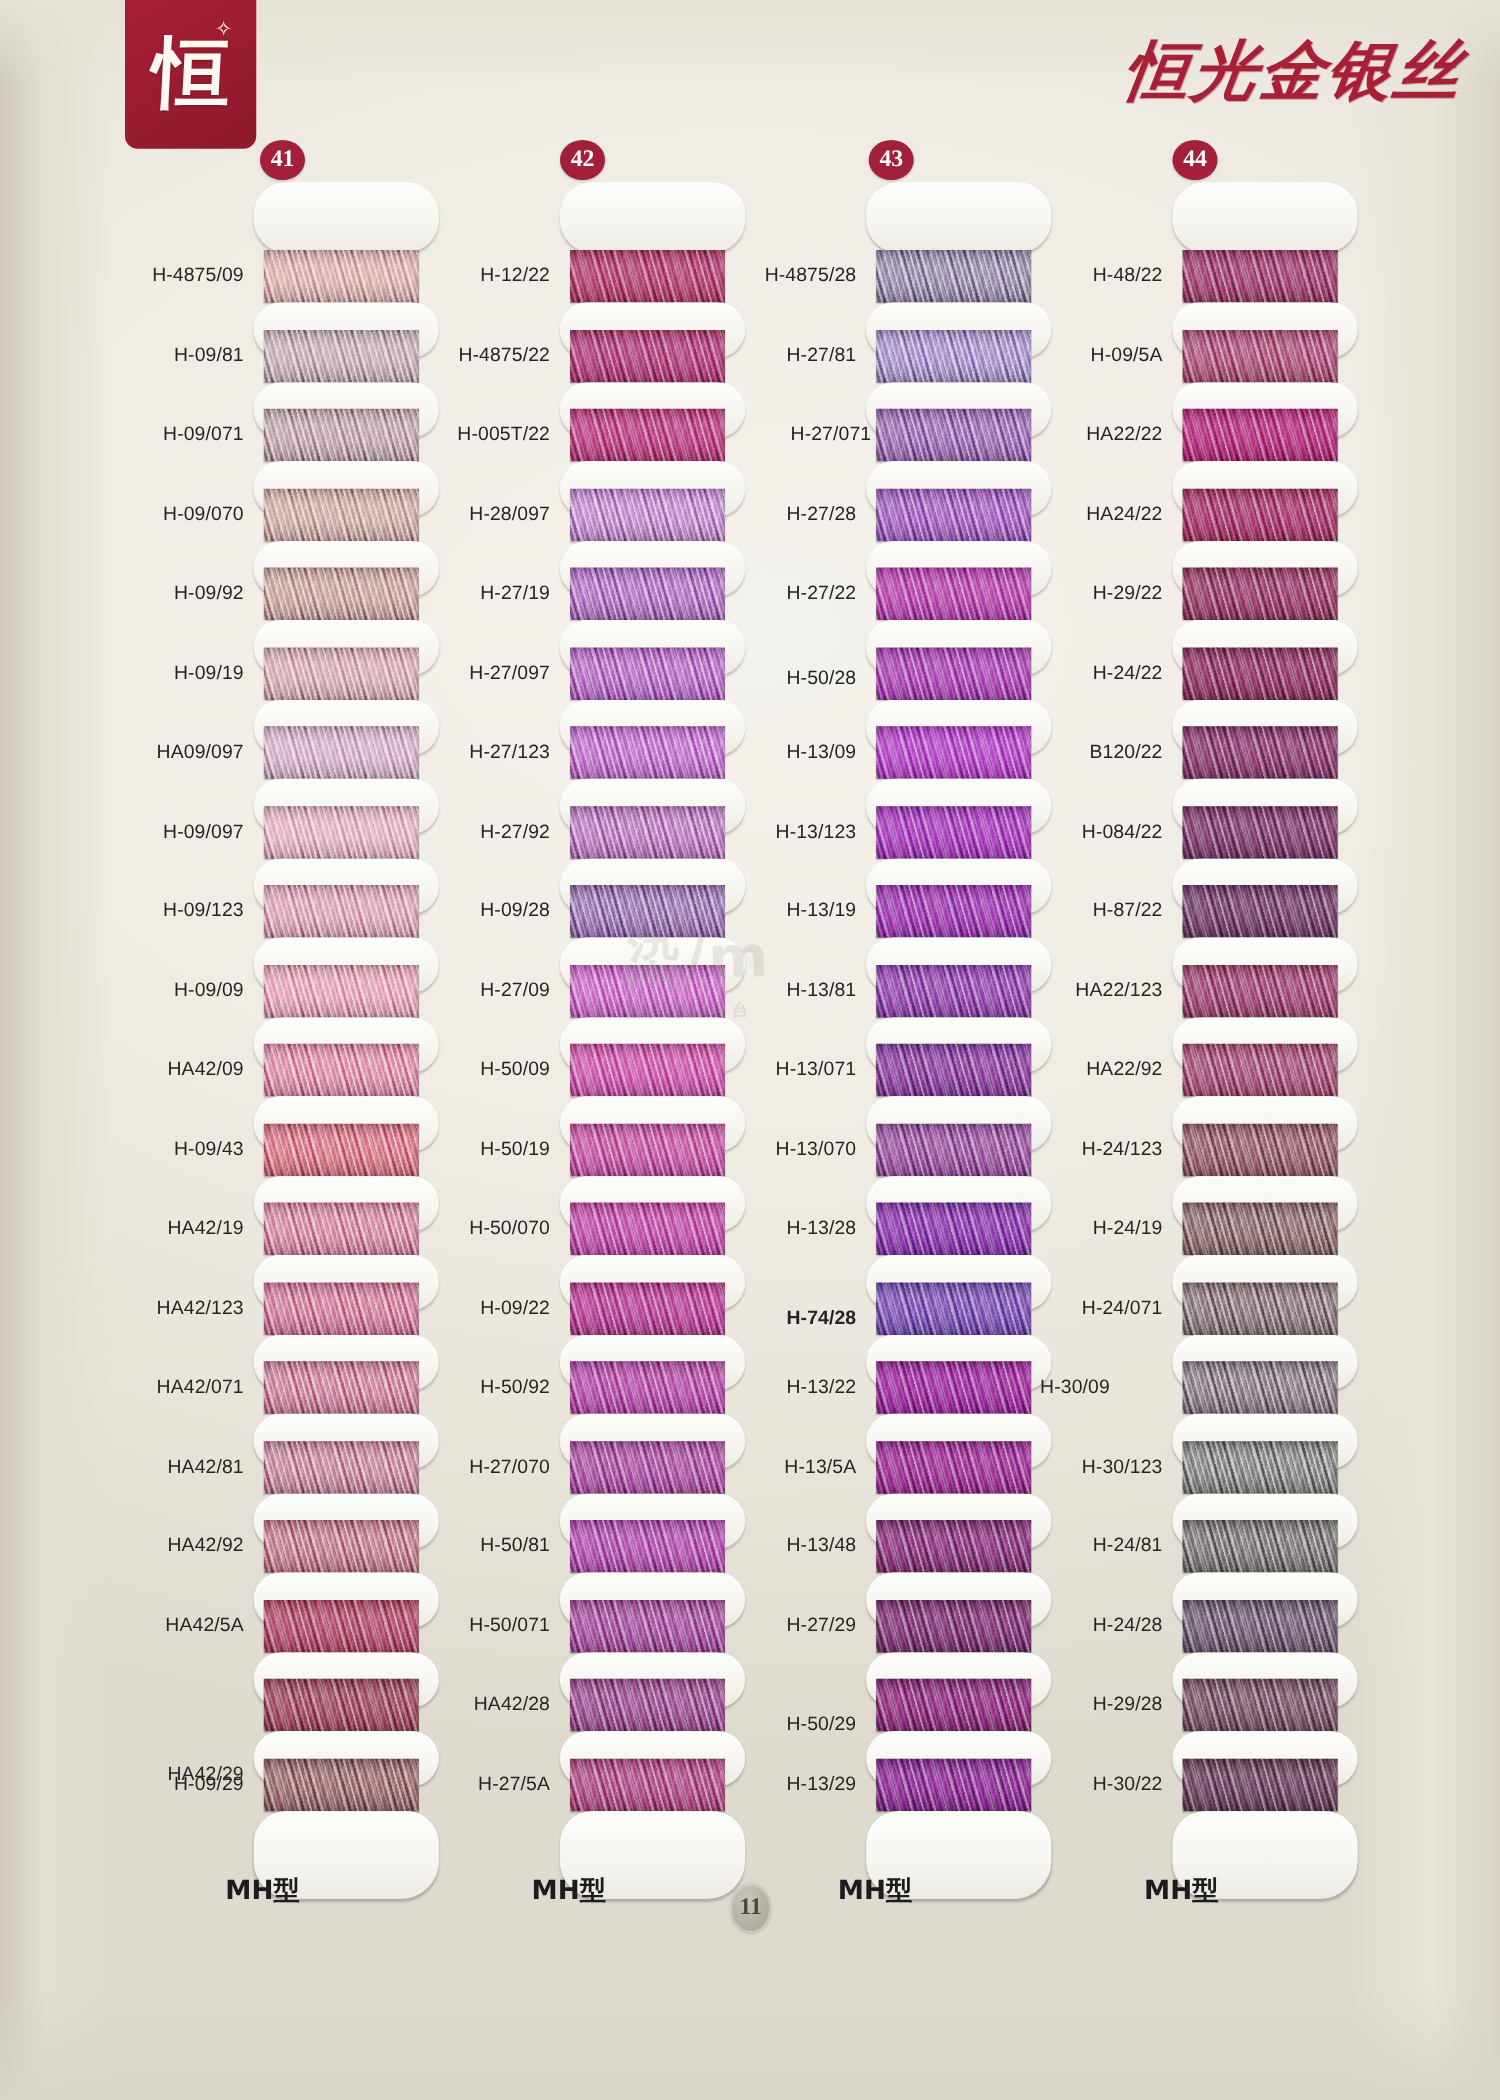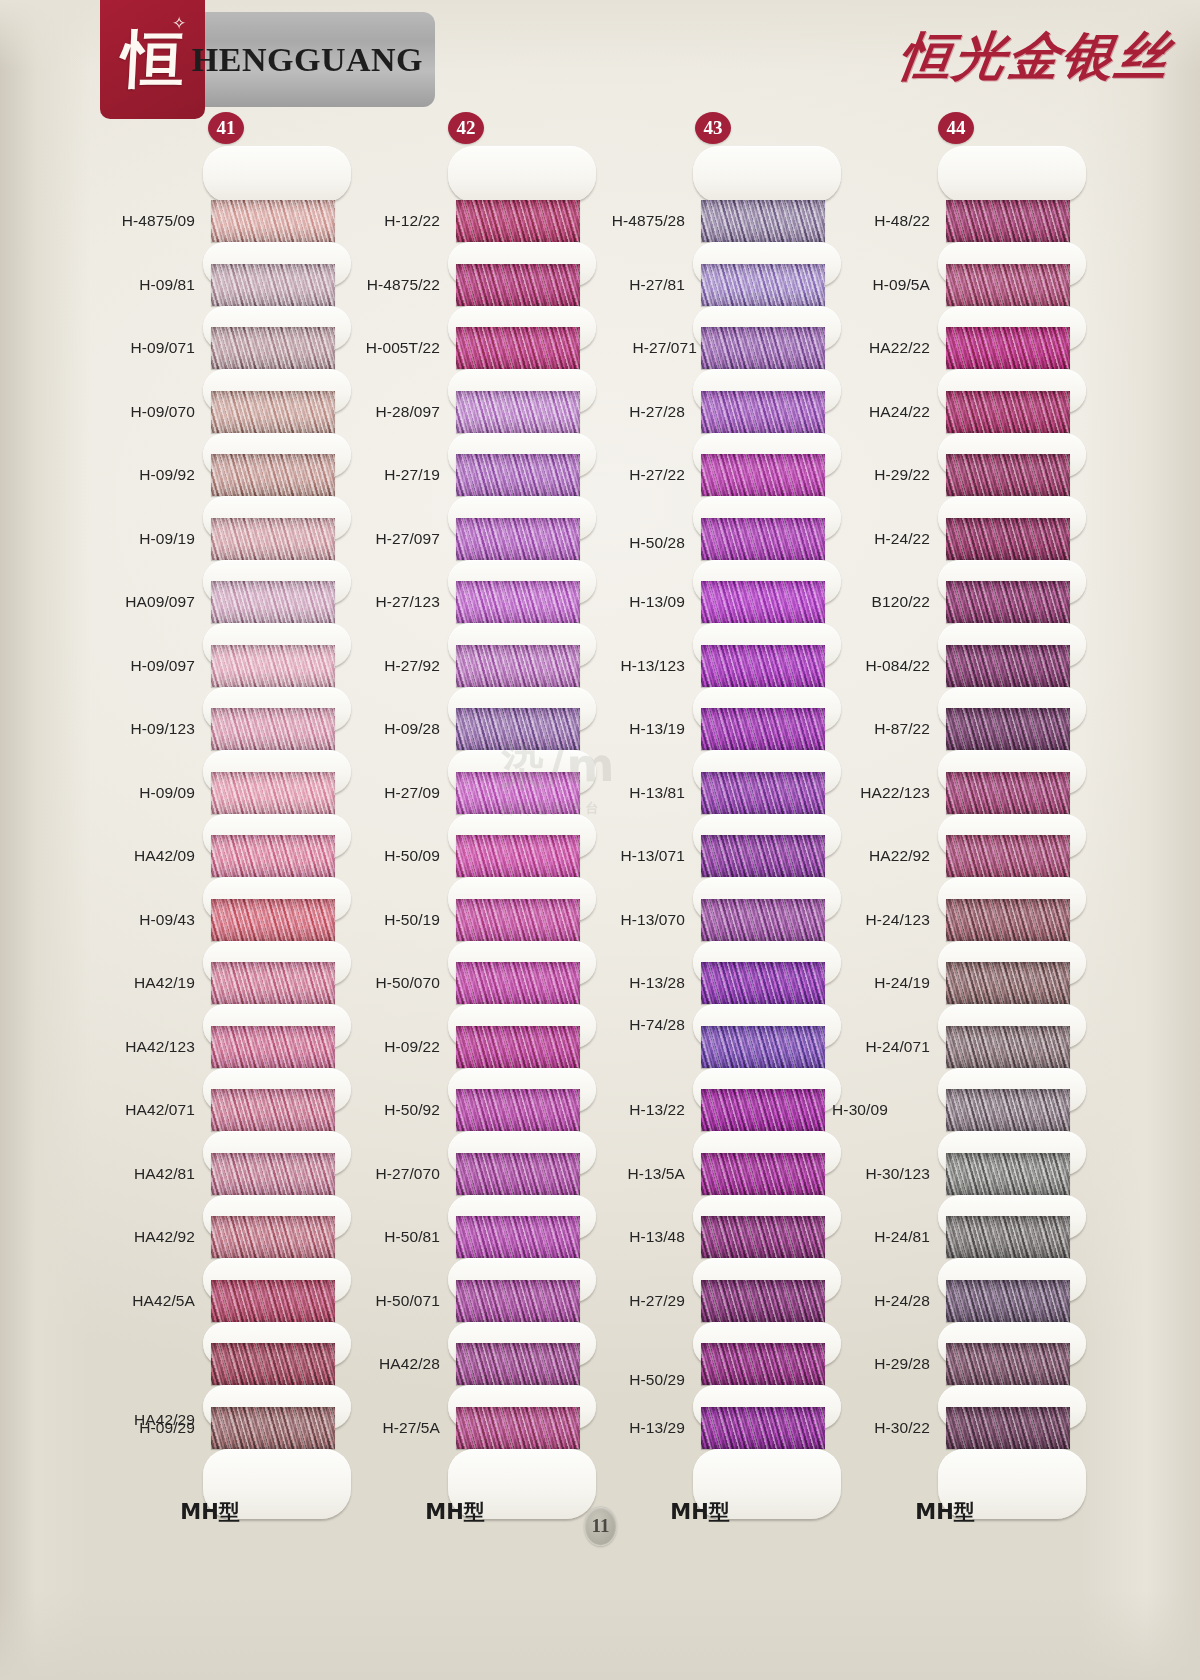--- a/index.html
+++ b/index.html
@@ -179,23 +179,20 @@
 
 <div class="page-shade-left"></div>
 <div class="page-shade-right"></div>
 <div class="page-shade-top"></div>
 <div class="page-shade-bottom"></div>
 
 <div class="header">
   <div class="logo-block">
     <span class="logo-glyph">恒</span>
     <span class="logo-spark">✧</span>
-  </div>
-  <div class="brand-plate">
-    <span class="brand-plate-text">HENGGUANG</span>
   </div>
   <div class="brand-cn">恒光金银丝</div>
 </div>
 
 <div class="badges">
     <div class="badge" style="left: 208px;">41</div>
     <div class="badge" style="left: 448px;">42</div>
     <div class="badge" style="left: 695px; text-align: center;">43</div>
     <div class="badge" style="left: 938px;">44</div>
   </div>
@@ -500,21 +497,21 @@
       <div class="row-label" style="top: 256.5px;">H-27/28</div>
       <div class="row-label" style="top: 320px;">H-27/22</div>
       <div class="row-label" style="top: 388px; text-align: right;">H-50/28</div>
       <div class="row-label" style="top: 447px;">H-13/09</div>
       <div class="row-label" style="top: 510.5px;">H-13/123</div>
       <div class="row-label" style="top: 574px;">H-13/19</div>
       <div class="row-label" style="top: 637.5px;">H-13/81</div>
       <div class="row-label" style="top: 701px;">H-13/071</div>
       <div class="row-label" style="top: 764.5px;">H-13/070</div>
       <div class="row-label" style="top: 828px;">H-13/28</div>
-      <div class="row-label" style="top: 870px;">H-74/28</div>
+      <div class="row-label" style="top: 900px; font-weight: bold;">H-74/28</div>
       <div class="row-label" style="top: 955px;">H-13/22</div>
       <div class="row-label" style="top: 1018.5px;">H-13/5A</div>
       <div class="row-label" style="top: 1082px;">H-13/48</div>
       <div class="row-label" style="top: 1145.5px;">H-27/29</div>
       <div class="row-label" style="top: 1209px; margin-top: 16px;">H-50/29</div>
       <div class="row-label" style="top: 1272.5px;">H-13/29</div>
       <div class="bobbin-stack">
         <div class="bobbin cap-top" style="top: 0px;"></div>
         <div class="swatch" style="top: 54px; background: rgb(141, 126, 160);">
           <div class="shadeband"></div>

